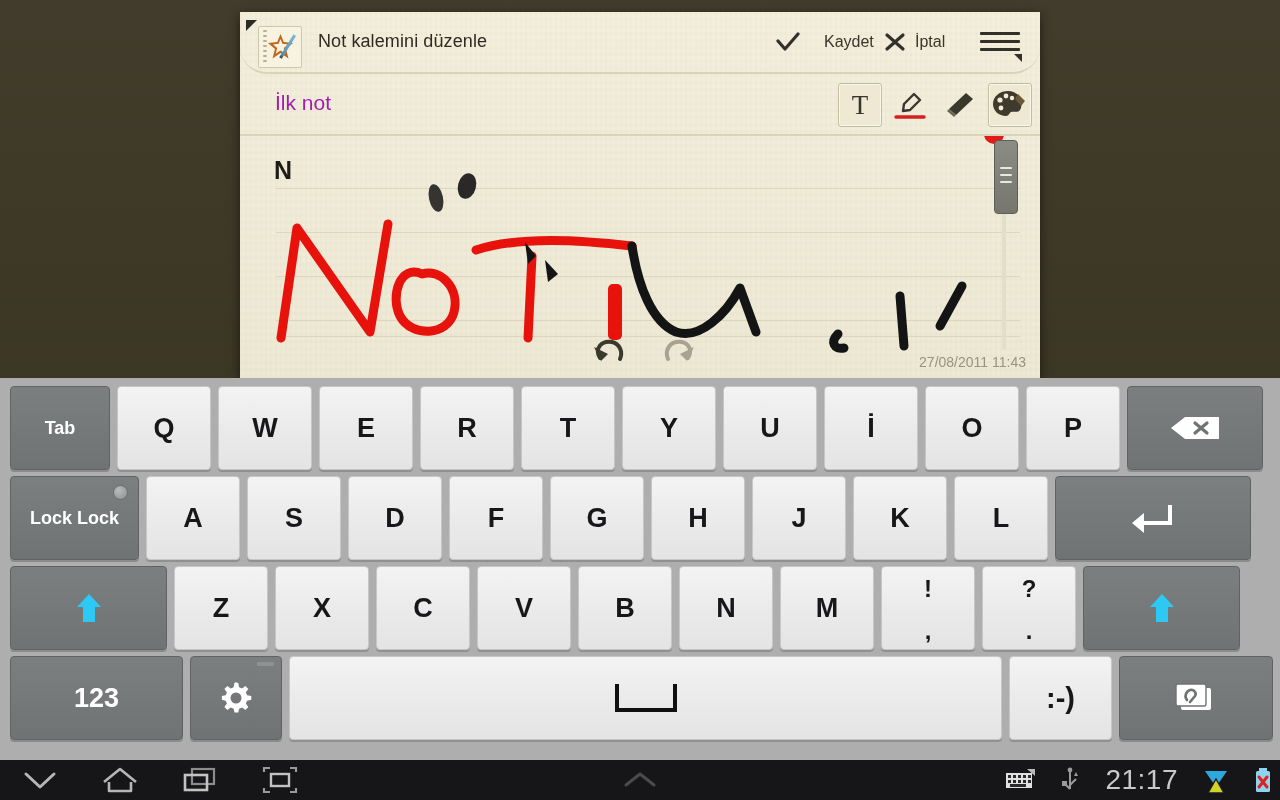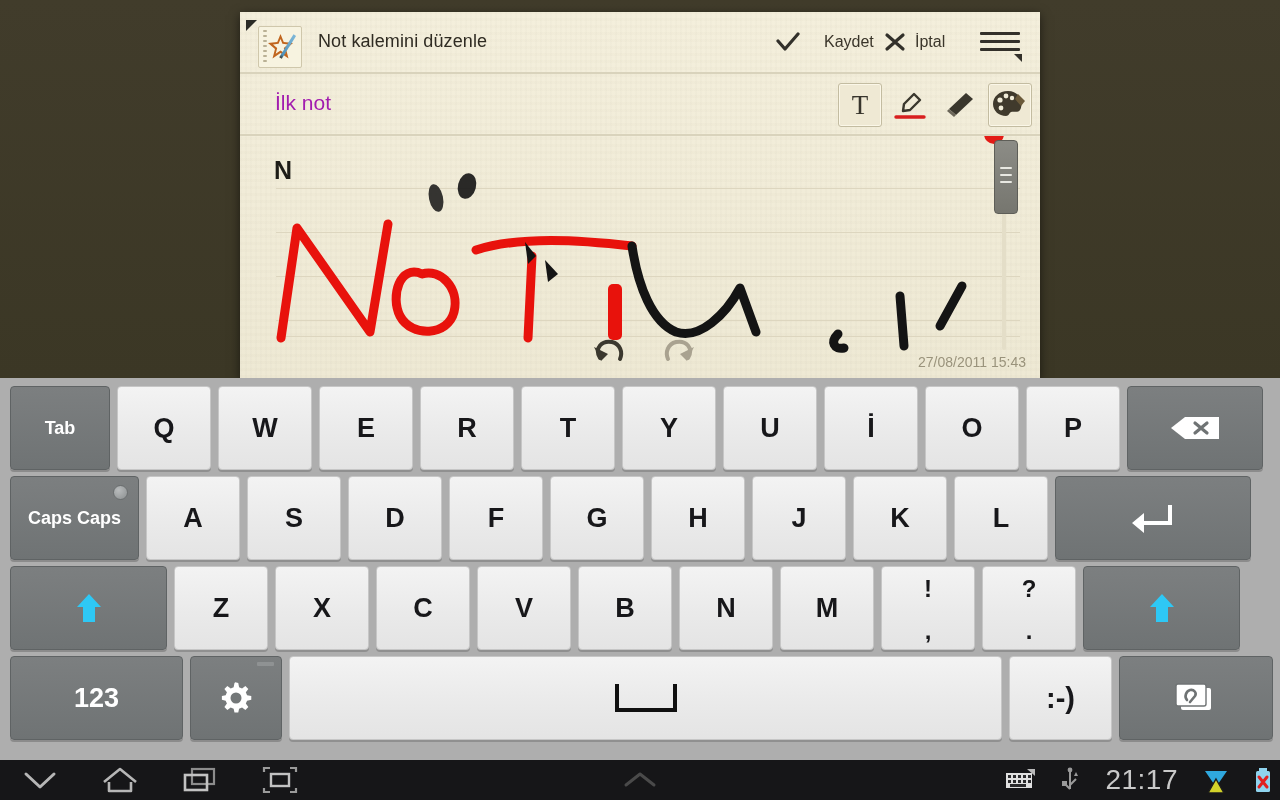--- a/index.html
+++ b/index.html
@@ -31,20 +31,21 @@
       repeating-linear-gradient(0deg,rgba(120,100,60,.02) 0 3px,rgba(255,255,255,0) 3px 7px),
       linear-gradient(180deg,#f4efdc 0%,#eee9d4 100%);
     pointer-events:none;
   }
 
   
   .titlebar{
     position:absolute;left:0;top:0;width:800px;height:62px;
     border-bottom:2px solid #d9d3bc;
     box-sizing:border-box;
+    border-radius:27px;
   }
   .corner-mark{
     position:absolute;left:6px;top:8px;width:0;height:0;
     border-left:11px solid #2b2b26;border-bottom:11px solid transparent;
   }
   .app-icon{
     position:absolute;left:18px;top:14px;width:42px;height:40px;
     background:#f7f3e0;border:1px solid #cfc7ab;border-radius:2px;
   }
   .app-icon .rings{
@@ -329,21 +330,21 @@
           <path d="M6 13 L13 27 L20 20 Z" fill="#3b382e"></path>
         </svg>
       </div>
       <div class="ur redo">
         <svg width="40" height="36" viewBox="0 0 40 36">
           <path d="M28 24 C34 14 26 6 16 8 C8 10 5 18 8 25" fill="none" stroke="#a9a290" stroke-width="4" stroke-linecap="round"></path>
           <path d="M34 13 L27 27 L20 20 Z" fill="#a9a290"></path>
         </svg>
       </div>
 
-      <div class="footer-ts">27/08/2011 15:43</div>
+      <div class="footer-ts">27/08/2011 11:43</div>
     </div>
   </div>
 
   <div class="kb">
 
     <div class="krow" style="top:8px;height:84px;padding:0 6px;box-sizing:border-box;gap:7px;">
       <div class="key dark lbl" style="width:100px">
           <span>Tab</span>
         </div>
       <div class="key light" style="width:94px">
@@ -379,21 +380,21 @@
       <div class="key dark" style="width:136px">
         <svg width="56" height="30" viewBox="0 0 56 30">
           <path d="M18 4 L52 4 L52 26 L18 26 L4 15 Z" fill="#ffffff"></path>
           <path d="M28 10 L40 20 M40 10 L28 20" stroke="#6f7374" stroke-width="3.2" stroke-linecap="round"></path>
         </svg>
       </div>
     </div>
 
     <div class="krow" style="top:98px;height:84px;padding:0 6px;box-sizing:border-box;gap:7px;">
       <div class="key dark lbl" style="width:129px">
-        <span>Caps Caps</span>
+        <span>Lock Lock</span>
         <span class="caps-led"></span>
       </div>
       <div class="key light" style="width:94px">
           <span>A</span>
         </div>
       <div class="key light" style="width:94px">
           <span>S</span>
         </div>
       <div class="key light" style="width:94px">
           <span>D</span>

